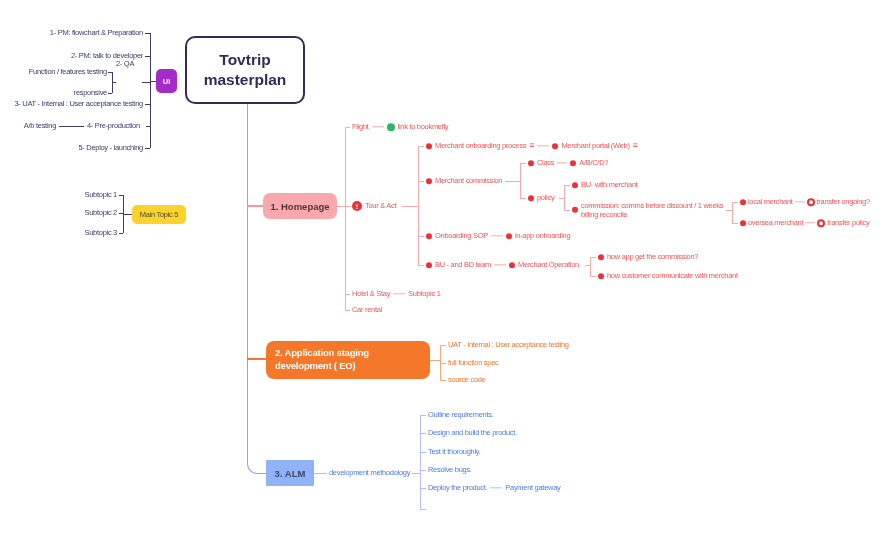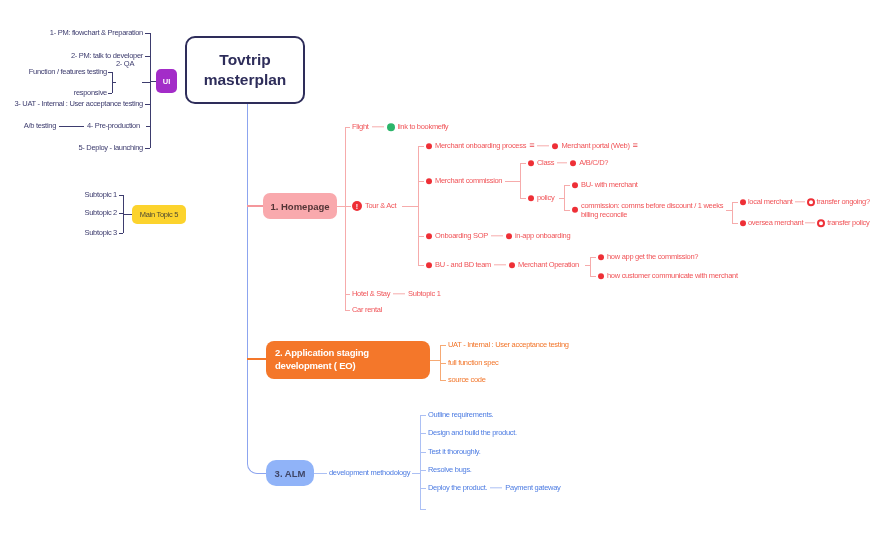--- a/index.html
+++ b/index.html
@@ -32,21 +32,21 @@
   .central{position:absolute;left:185px;top:36px;width:120px;height:68px;background:#fff;
            border:2.5px solid #2e2d5a;border-radius:10px;display:flex;align-items:center;justify-content:center;
            text-align:center;font-size:15.5px;font-weight:700;color:#2e2d5a;line-height:1.3;padding:0 6px;box-sizing:border-box;}
   .badge{position:absolute;left:156px;top:69px;width:21px;height:24px;background:#a32cc8;border-radius:5px;
          color:#fff;font-size:7.5px;font-weight:700;display:flex;align-items:center;justify-content:center;}
   .box-hp{position:absolute;left:263px;top:193px;width:74px;height:26px;background:#f9a9ad;border-radius:7px;
           color:#533436;font-size:9.5px;font-weight:700;display:flex;align-items:center;justify-content:center;}
   .box-stg{position:absolute;left:266px;top:341px;width:164px;height:38px;background:#f4772a;border-radius:8px;
            color:#fff;font-size:9.5px;font-weight:700;display:flex;align-items:center;line-height:1.35;
            padding:3px 9px;box-sizing:border-box;letter-spacing:-0.2px;}
-  .box-alm{position:absolute;left:266px;top:460px;width:48px;height:26px;background:#90b3f8;border-radius:10px;
+  .box-alm{position:absolute;left:266px;top:460px;width:48px;height:26px;background:#90b3f8;border-radius:1px;
            color:#3f4566;font-size:9.5px;font-weight:700;display:flex;align-items:center;justify-content:center;}
   .box-yel{position:absolute;left:132px;top:205px;width:54px;height:19px;background:#fcd32d;border-radius:5px;
            color:#4f4a33;font-size:7.5px;display:flex;align-items:center;justify-content:center;letter-spacing:-0.3px;}
   .wrap{white-space:normal;width:152px;} .wrap2{white-space:normal;width:155px;}
 </style>
 </head>
 <body>
 
 <div id="canvas">
 

